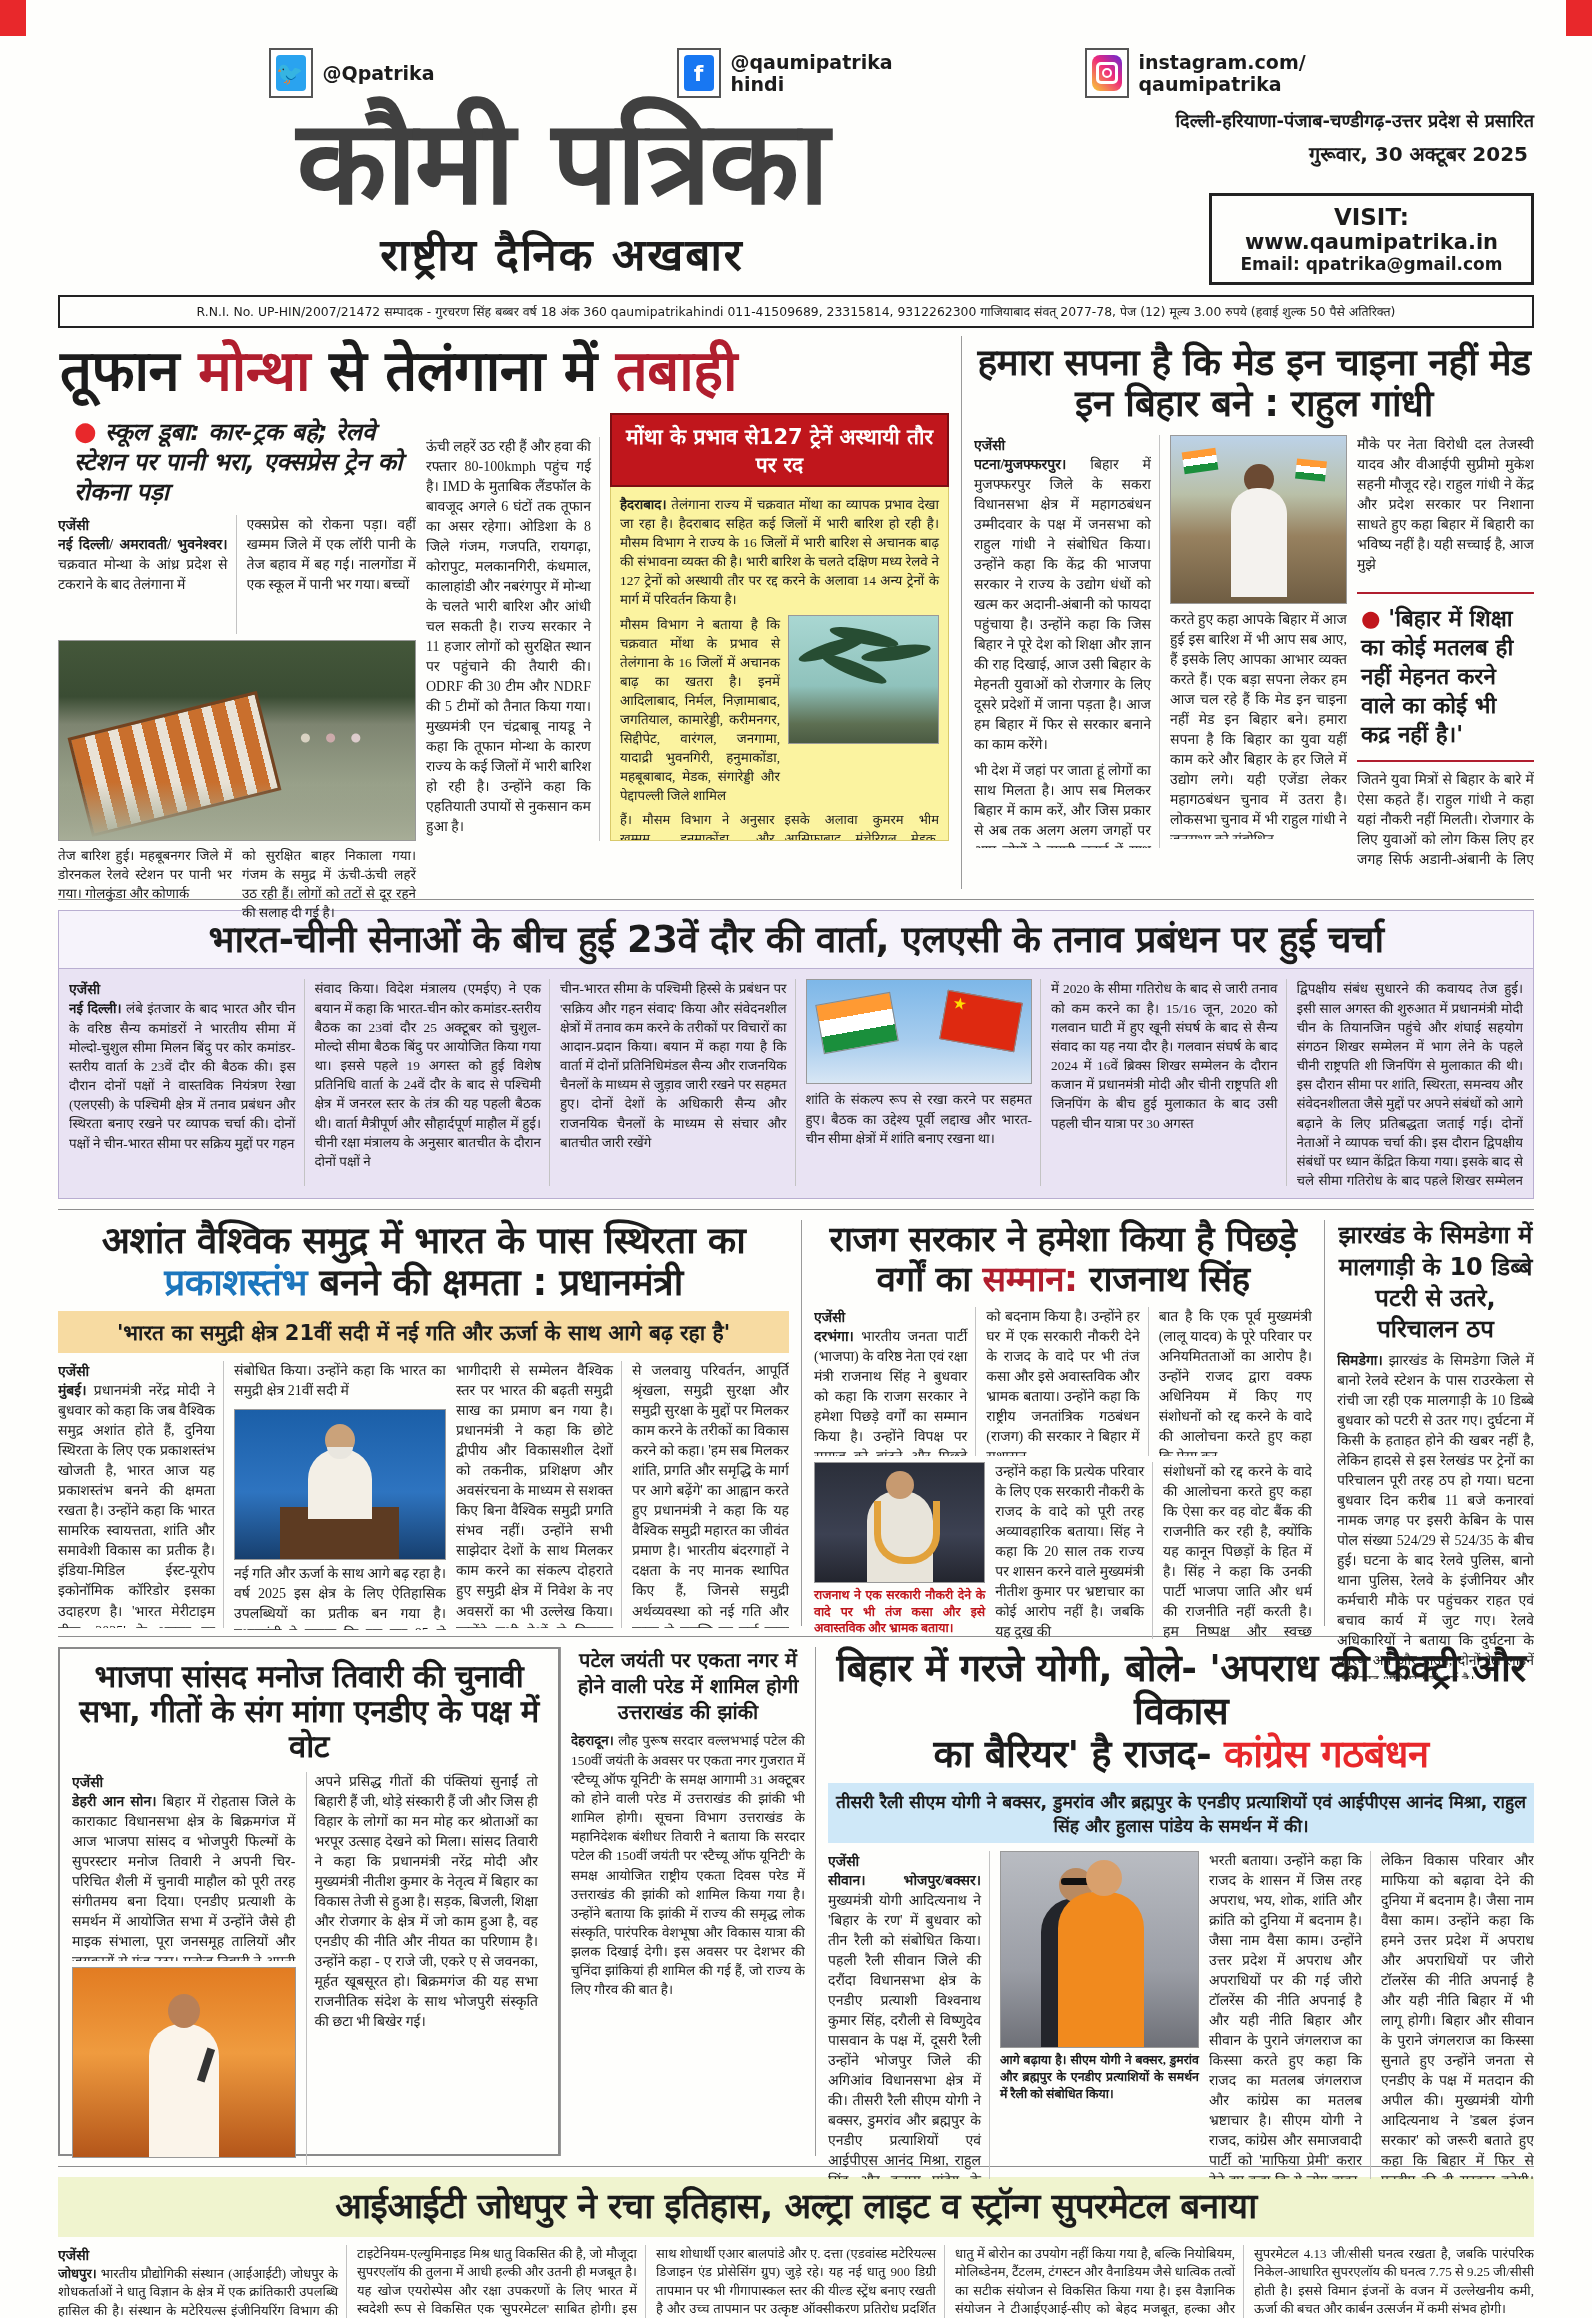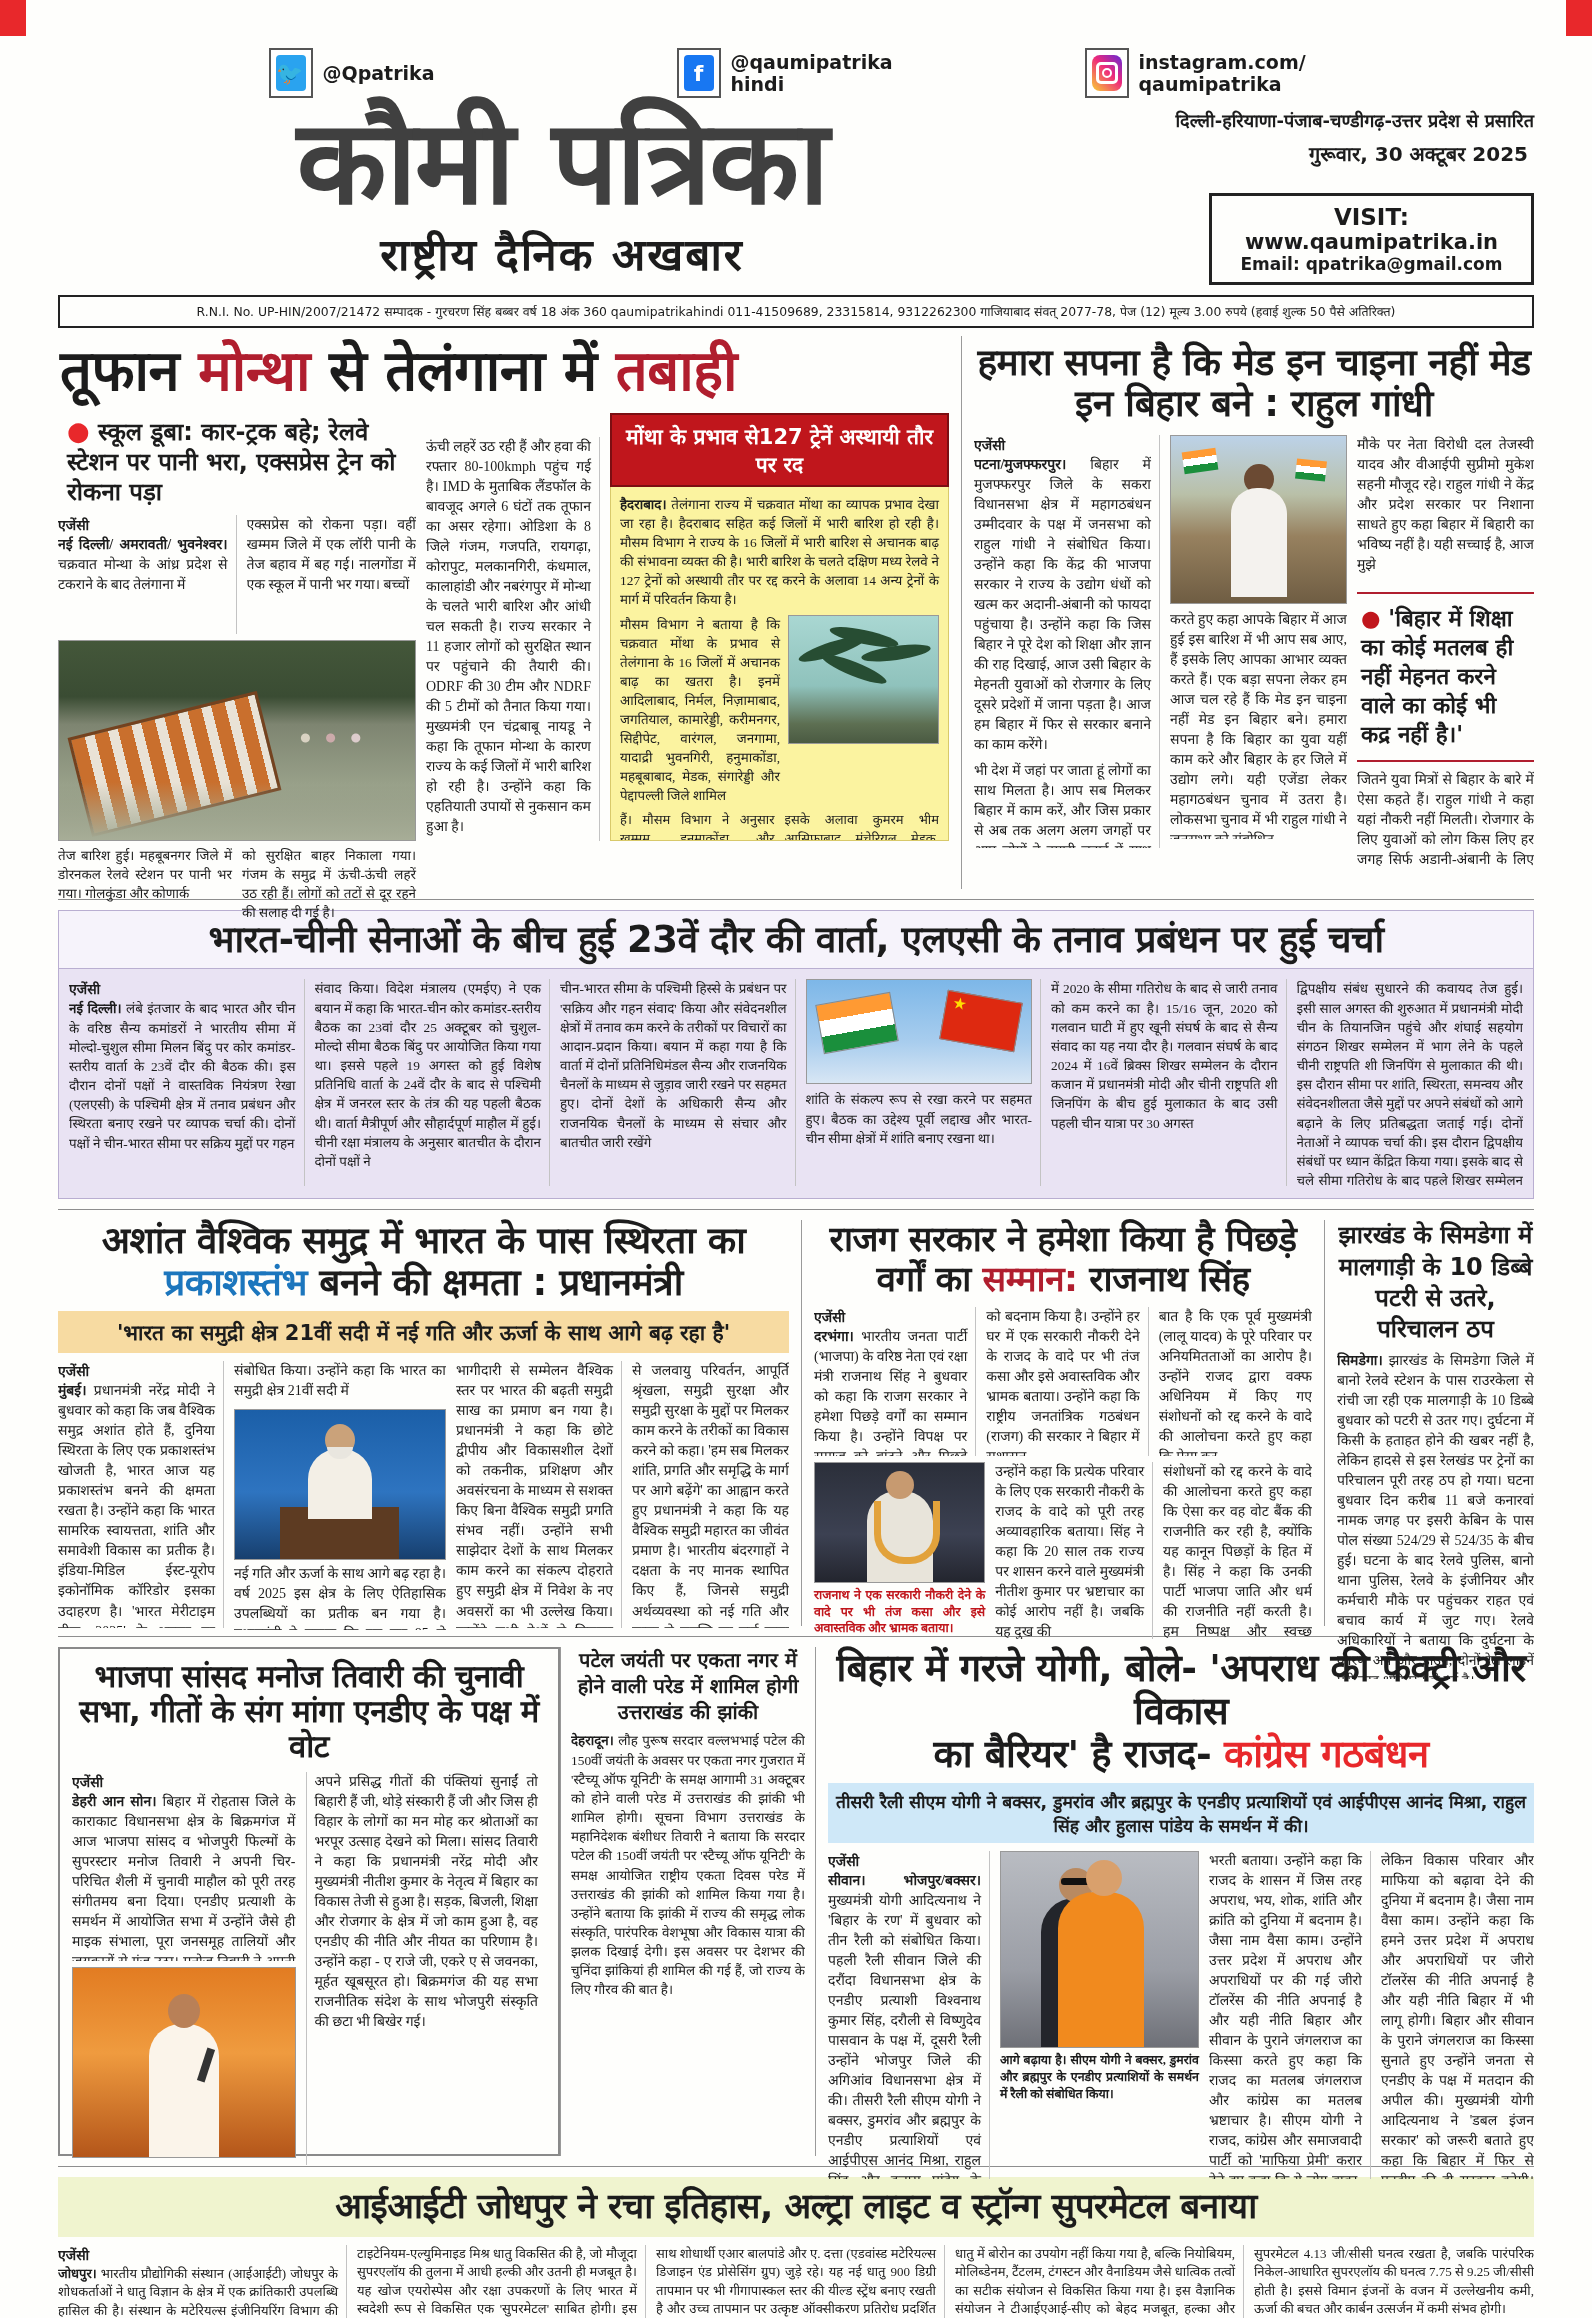--- a/index.html
+++ b/index.html
@@ -40,21 +40,21 @@
   .secline{border-top:1.5px solid #8e8e8e;margin:10px 0;}
   .photo{position:relative;overflow:hidden;border:1px solid #999;}
   .hl{font-family:"DejaVu Sans",sans-serif;font-weight:800;line-height:1.12;letter-spacing:-0.5px;}
 
   
   .sec1{display:flex;margin-top:8px;height:553px;}
   .s1-left{flex:0 0 891px;padding-right:12px;}
   .s1-right{flex:1;border-left:1.5px solid #9a9a9a;padding-left:12px;}
   .storm-h{font-size:56px;margin:4px 0 10px 2px;}
   .storm-h .red{color:#b01e2e;}
-  .storm-bullet{font-family:"DejaVu Sans",sans-serif;font-weight:bold;font-size:24px;line-height:1.25;margin:2px 0 8px 9px;}
+  .storm-bullet{font-family:"DejaVu Sans",sans-serif;font-weight:bold;font-size:24px;line-height:1.25;margin:2px 0 8px 16px;font-style:italic;}
   .storm-bullet .dot{color:#e8282b;font-size:26px;}
   .storm-body{display:flex;gap:10px;height:428px;}
   .storm-cols{flex:0 0 542px;display:flex;gap:10px;}
   .storm-colwrap{flex:0 0 358px;}
   .storm-minirow{display:flex;gap:10px;height:119px;}
   .flood{height:199px;margin-top:6px;background:linear-gradient(180deg,#44573a 0%,#3a4c33 28%,#7e8571 42%,#98a089 72%,#8a927c 100%);}
   .flood .truck{position:absolute;left:18px;top:72px;width:189px;height:96px;background:repeating-linear-gradient(90deg,#c96f2d 0 14px,#e9e2d6 14px 24px);transform:rotate(-14deg);border:3px solid #74421f;}
   .flood .water{position:absolute;left:0;right:0;bottom:0;height:58px;background:linear-gradient(180deg,rgba(154,160,138,0),#a7ad97);}
   .flood .people{position:absolute;right:34px;top:86px;width:84px;height:22px;background:radial-gradient(circle at 10% 50%,#d9d2c2 4px,transparent 5px),radial-gradient(circle at 40% 50%,#caa 4px,transparent 5px),radial-gradient(circle at 70% 50%,#dcc 4px,transparent 5px);}
   .storm-cap{display:flex;gap:10px;font-size:13.4px;line-height:1.4;margin-top:6px;text-align:justify;}

